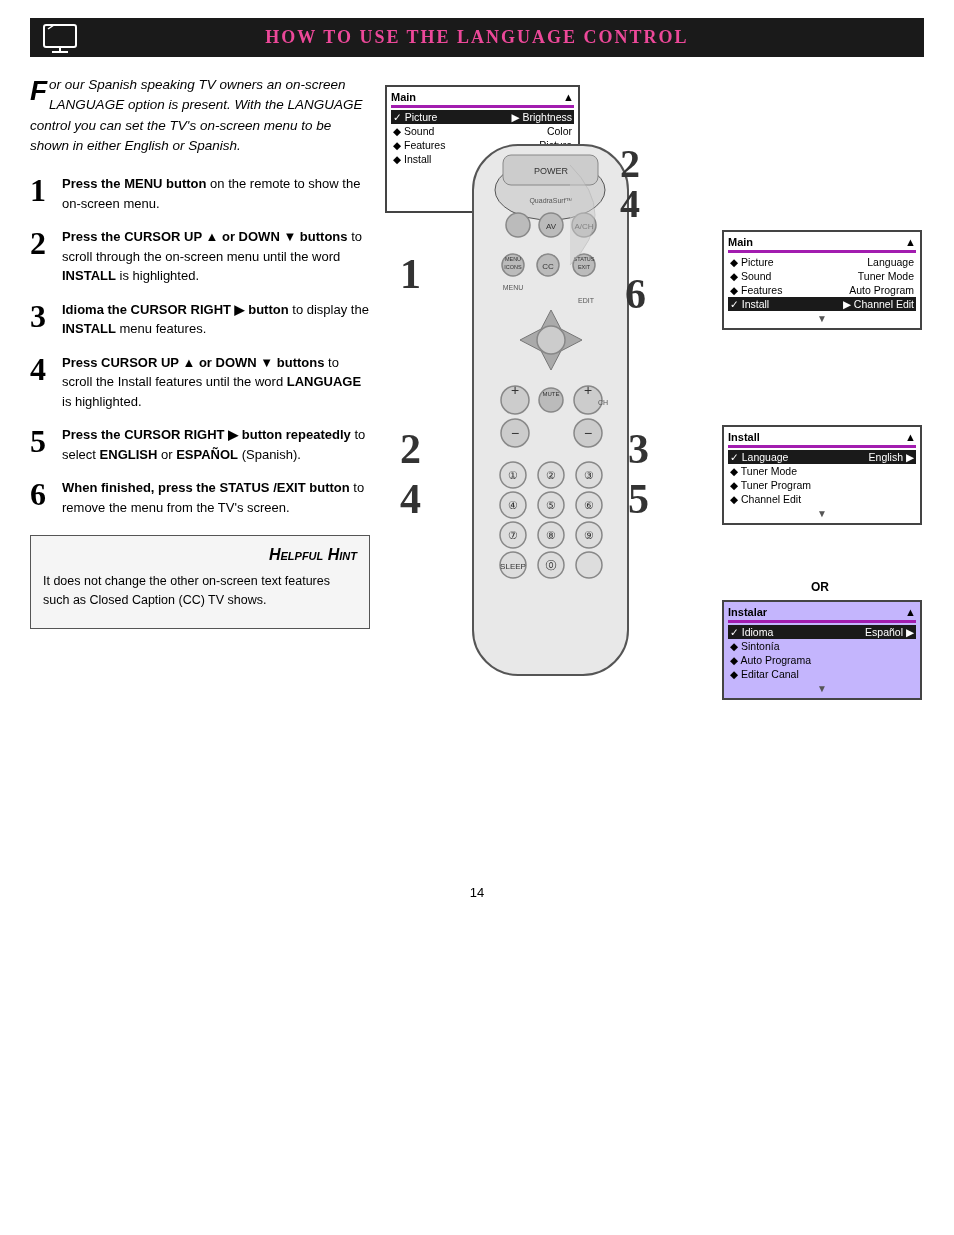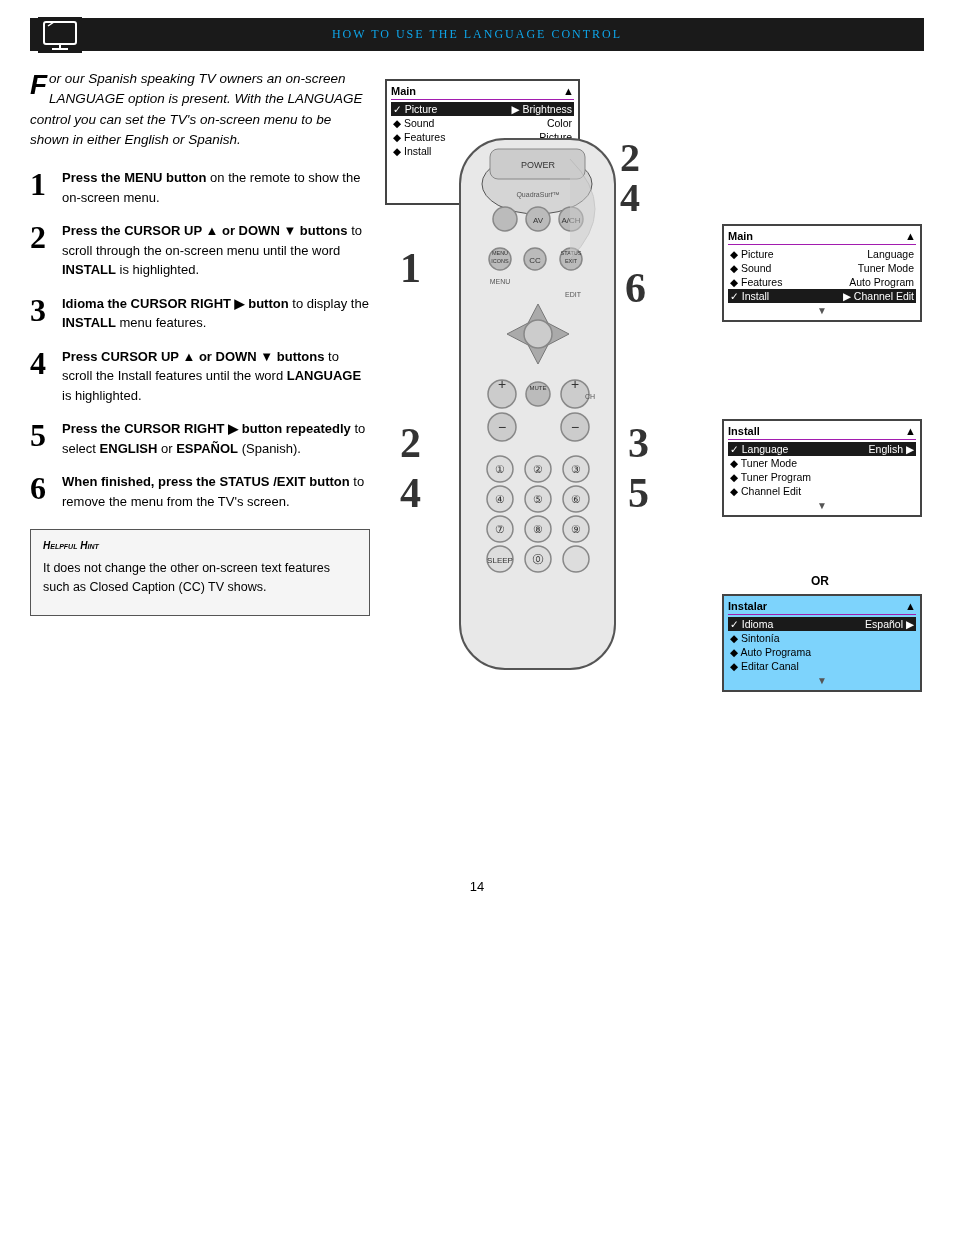--- a/index.html
+++ b/index.html
@@ -69,22 +69,22 @@
     .step-text b { font-weight: bold; margin-top: 16px; }
 
     
     .hint-box {
       border: 1px solid #555;
       margin-top: 18px;
       padding: 10px 12px;
       background: #f5f5f5;
     }
     .hint-title {
-      text-align: left;
-      font-size: 10px;
+      text-align: right;
+      font-size: 16px;
       font-weight: bold;
       font-style: italic;
       margin-bottom: 8px;
     }
     .hint-text {
       font-size: 12.5px;
       line-height: 1.5;
       margin-bottom: 8px;
     }
 
@@ -102,21 +102,21 @@
       border: 2px solid #333;
       font-size: 11px;
       padding: 4px;
       min-width: 180px;
     }
 
     .tv-menu-title-bar {
       display: flex;
       justify-content: space-between;
       align-items: center;
-      border-bottom: 1px solid #a21caf;
+      border-bottom: 3px solid #a21caf;
       padding-bottom: 2px;
       margin-bottom: 2px;
       font-weight: bold;
     }
 
     .tv-menu-row {
       display: flex;
       justify-content: space-between;
       padding: 1px 2px;
       font-size: 10.5px;
@@ -146,21 +146,21 @@
 
 <div style="position:relative; margin: 18px 30px 0 30px; background:#1a1a1a; display:flex; align-items:center; justify-content:center; padding: 9px 20px;">
   <div style="position:absolute; left:8px; width:44px; height:36px; background:#1a1a1a; display:flex; align-items:center; justify-content:center;">
     <svg width="36" height="30">
       <rect x="2" y="2" width="32" height="22" rx="2" fill="none" stroke="#fff" stroke-width="2"></rect>
       <line x1="18" y1="24" x2="18" y2="29" stroke="#fff" stroke-width="2"></line>
       <line x1="10" y1="29" x2="26" y2="29" stroke="#fff" stroke-width="2"></line>
       <path d="M6 6 L12 2" stroke="#fff" stroke-width="1.5" fill="none"></path>
     </svg>
   </div>
-  <span style="color:#0ea5e9; font-size:12px; font-weight:normal; letter-spacing:2px; text-transform:uppercase; font-family: 'Times New Roman', serif;">How to Use the Language Control</span>
+  <span style="color:#ec4899; font-size:18px; font-weight:bold; letter-spacing:2px; text-transform:uppercase; font-family: 'Times New Roman', serif;">How to Use the Language Control</span>
 </div>
 
 <div class="content-area">
 
   <div class="left-col">
 
     <div class="intro-text">
       <span class="drop-cap">F</span>
       <span>or our Spanish speaking TV owners an on-screen LANGUAGE option is present. With the LANGUAGE control you can set the TV's on-screen menu to be shown in either English or Spanish.</span>
     </div>
@@ -298,21 +298,21 @@
       </div>
       <div class="tv-menu-row">
         <span>◆ Channel Edit</span>
           <span></span>
       </div>
       <div class="menu-arrow-row">▼</div>
     </div>
 
     <div style="position:absolute; top:505px; right:95px; font-size:12px; font-weight:bold; font-family: Arial, sans-serif;">OR</div>
 
-    <div class="tv-menu" style="position:absolute; top:525px; right:2px; width:200px; background:#7dd3fc; border:2px solid #444; padding:4px; font-size:11px; font-family: Arial, sans-serif;">
+    <div class="tv-menu" style="position:absolute; top:525px; right:2px; width:200px; background:#c4b5fd; border:2px solid #444; padding:4px; font-size:11px; font-family: Arial, sans-serif;">
       <div class="tv-menu-title-bar">
         <span>Instalar</span>
           <span>▲</span>
       </div>
       <div class="tv-menu-row highlighted">
         <span>✓ Idioma</span>
           <span>Español ▶</span>
       </div>
       <div class="tv-menu-row">
         <span>◆ Sintonía</span>
@@ -322,21 +322,21 @@
         <span>◆ Auto Programa</span>
           <span></span>
       </div>
       <div class="tv-menu-row">
         <span>◆ Editar Canal</span>
           <span></span>
       </div>
       <div class="menu-arrow-row">▼</div>
     </div>
 
-    <div style="position:absolute; top:60px; left:55px; width:210px;">
+    <div style="position:absolute; top:60px; left:68px; width:210px;">
       <svg width="210" height="580" viewBox="0 0 210 580">
 
         <rect x="25" y="10" width="155" height="530" rx="45" fill="#e8e8e8" stroke="#555" stroke-width="2"></rect>
 
         <ellipse cx="102" cy="55" rx="55" ry="30" fill="#d5d5d5" stroke="#555" stroke-width="1"></ellipse>
 
         <rect x="55" y="20" width="95" height="30" rx="8" fill="#ccc" stroke="#888" stroke-width="1"></rect>
         <text x="103" y="39" text-anchor="middle" font-size="9" fill="#333" font-family="Arial">POWER</text>
 
         <text x="103" y="68" text-anchor="middle" font-size="7" fill="#555" font-family="Arial">QuadraSurf™</text>

